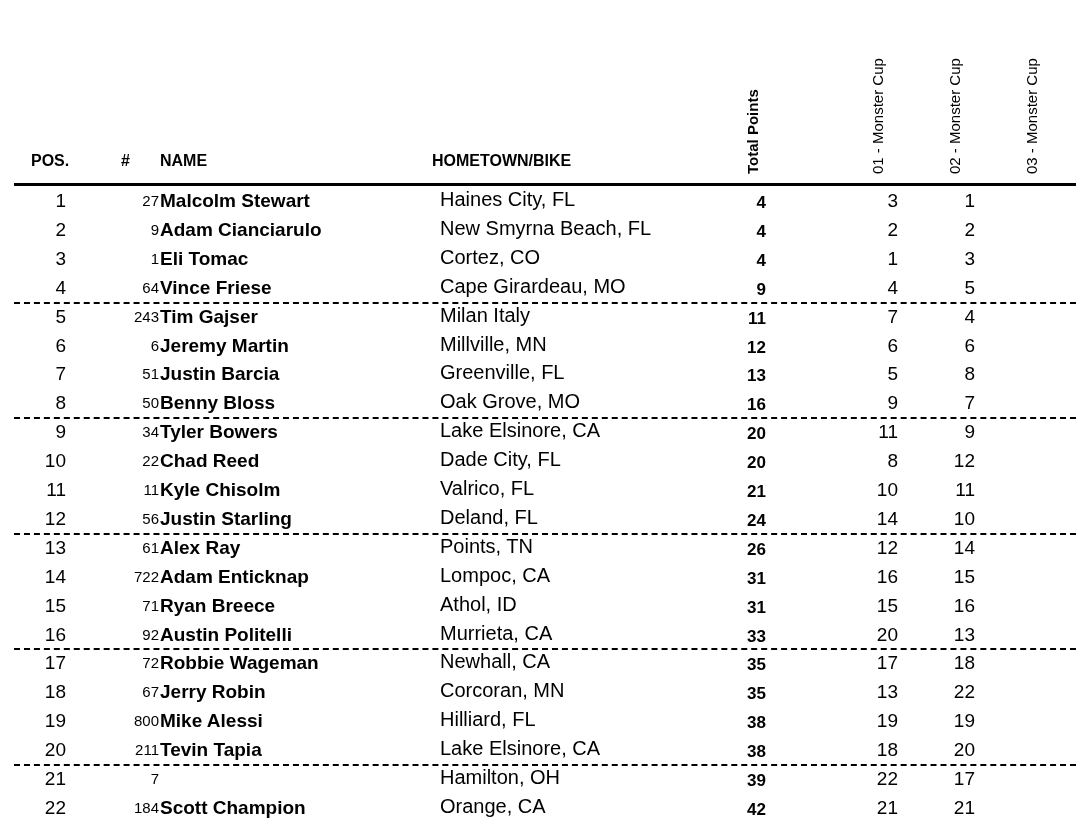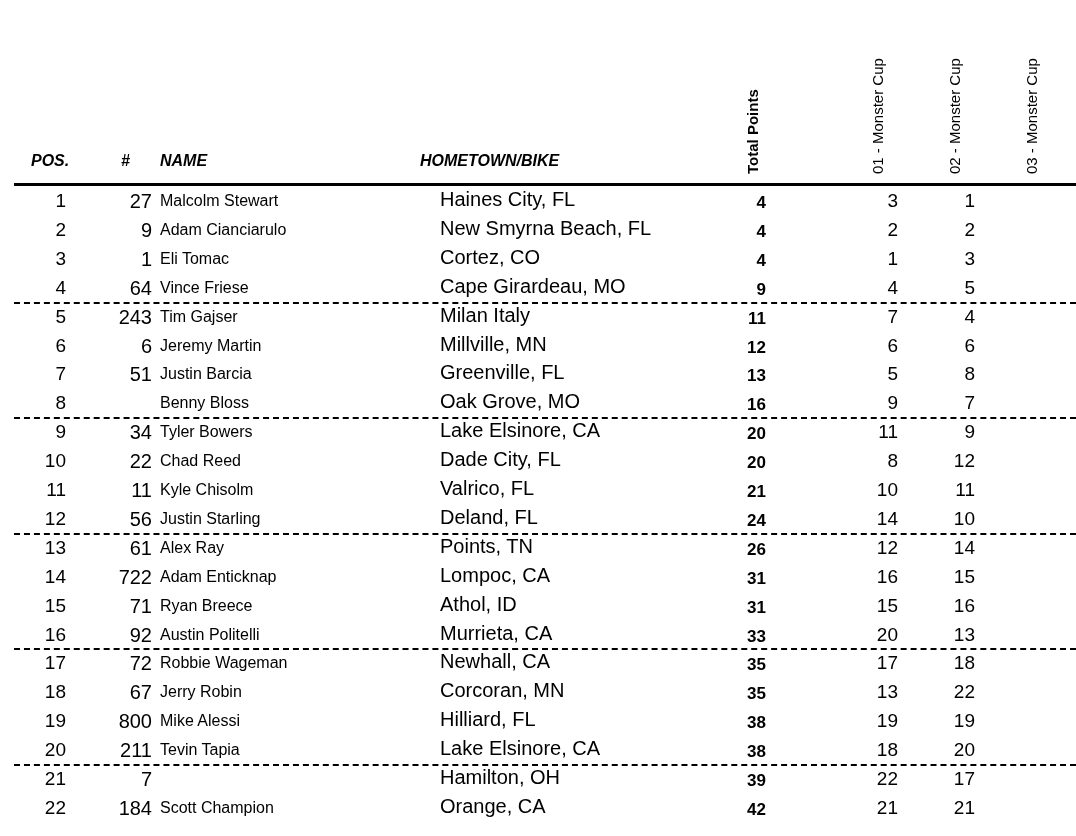--- a/index.html
+++ b/index.html
@@ -1,42 +1,42 @@
 <!DOCTYPE html>
 <html><head>
   <meta charset="utf-8">
   <style>
     html, body { margin: 0; padding: 0; background: #ffffff; }
     body { width: 1076px; height: 836px; position: relative; overflow: hidden;
            font-family: "Liberation Sans", sans-serif; color: #000; }
-    .hdr { position: absolute; font-weight: bold; font-size: 16px; top: 151px; line-height: 20px; font-style: italic; }
+    .hdr { position: absolute; font-weight: bold; font-size: 16px; top: 151px; line-height: 20px; }
     .vhdr { position: absolute; font-size: 15px; white-space: nowrap;
             transform-origin: left top; transform: rotate(-90deg); line-height: 18px; }
     .vhdr.bold { font-weight: bold; }
     .rule { position: absolute; left: 14px; width: 1062px; top: 183px; height: 3px; background: #000; }
     .row { position: absolute; left: 14px; width: 1062px; height: 28.9px; }
     .row.sep::after { content: ""; position: absolute; left: 0; right: 0; bottom: -1px;
                       border-bottom: 2px dashed #000; }
     .cell { position: absolute; top: 0; line-height: 28px; white-space: nowrap; }
     .pos { width: 52px; left: 0; text-align: right; font-size: 19px; }
-    .num { width: 130px; left: 8px; text-align: right; font-size: 20px; }
-    .name { left: 146px; font-size: 16px; }
+    .num { width: 130px; left: 15px; text-align: right; font-size: 15px; }
+    .name { left: 146px; font-size: 19px; font-weight: bold; }
     .town { left: 426px; font-size: 20px; line-height: 24px; }
     .pts { width: 752px; left: 0; text-align: right; font-weight: bold; font-size: 17px; line-height: 31px; }
     .r1 { width: 884px; left: 0; text-align: right; font-size: 19px; }
     .r2 { width: 961px; left: 0; text-align: right; font-size: 19px; }
     .r3 { width: 1038px; left: 0; text-align: right; font-size: 19px; }
   </style>
 </head>
 <body>
 
 <div class="hdr" style="left:31px;">POS.</div>
 <div class="hdr" style="left:121px;">#</div>
 <div class="hdr" style="left:160px;">NAME</div>
-<div class="hdr" style="left:420px;">HOMETOWN/BIKE</div>
+<div class="hdr" style="left:432px;">HOMETOWN/BIKE</div>
 <div class="vhdr bold" style="left:744px; top:174px;">Total Points</div>
 <div class="vhdr" style="left:869px; top:174px;">01 - Monster Cup</div>
 <div class="vhdr" style="left:946px; top:174px;">02 - Monster Cup</div>
 <div class="vhdr" style="left:1023px; top:174px;">03 - Monster Cup</div>
 
 <div class="rule"></div>
 
 <div id="rows">
     <div class="row" style="top: 187px;">
       <div class="cell pos">1</div>
@@ -103,20 +103,21 @@
       <div class="cell num">51</div>
       <div class="cell name">Justin Barcia</div>
       <div class="cell town">Greenville, FL</div>
       <div class="cell pts">13</div>
       <div class="cell r1">5</div>
       <div class="cell r2">8</div>
       <div class="cell r3"></div>
     </div>
     <div class="row sep" style="top: 389.3px;">
       <div class="cell pos">8</div>
+      <div class="cell num">50</div>
       <div class="cell name">Benny Bloss</div>
       <div class="cell town">Oak Grove, MO</div>
       <div class="cell pts">16</div>
       <div class="cell r1">9</div>
       <div class="cell r2">7</div>
       <div class="cell r3"></div>
     </div>
     <div class="row" style="top: 418.2px;">
       <div class="cell pos">9</div>
       <div class="cell num">34</div>

